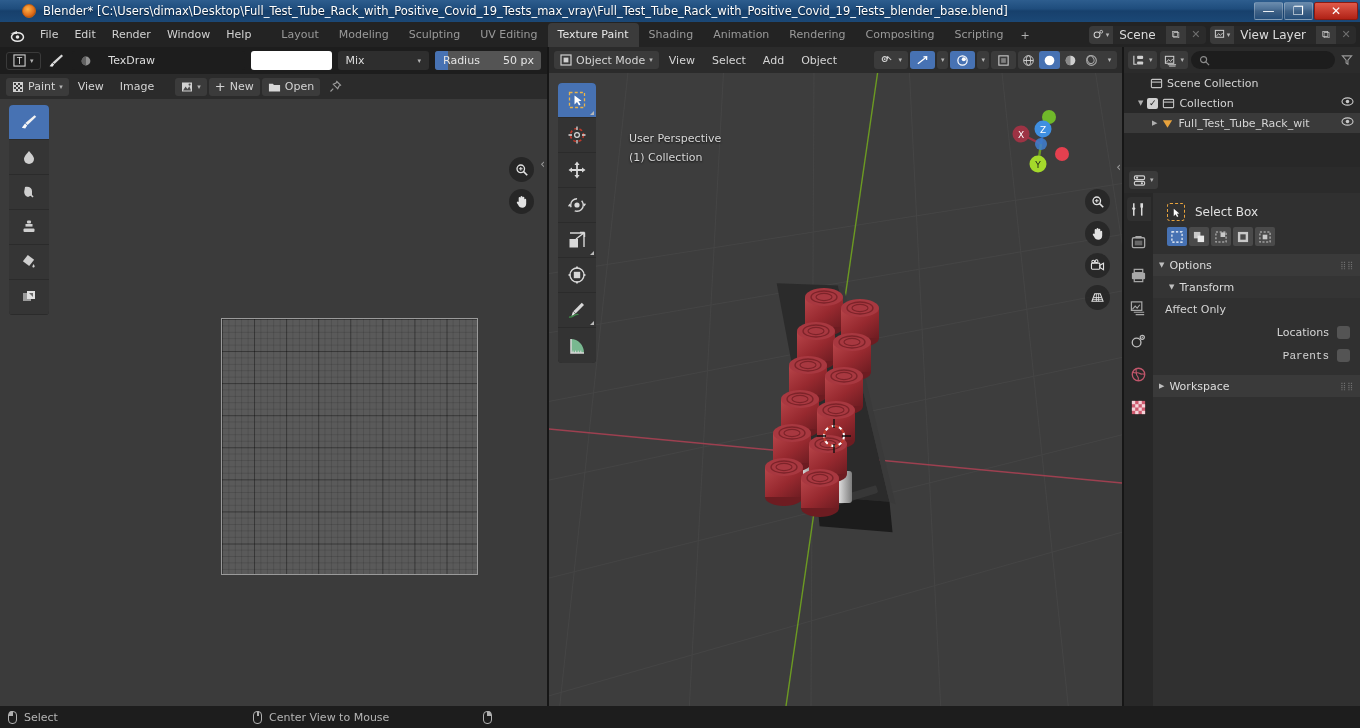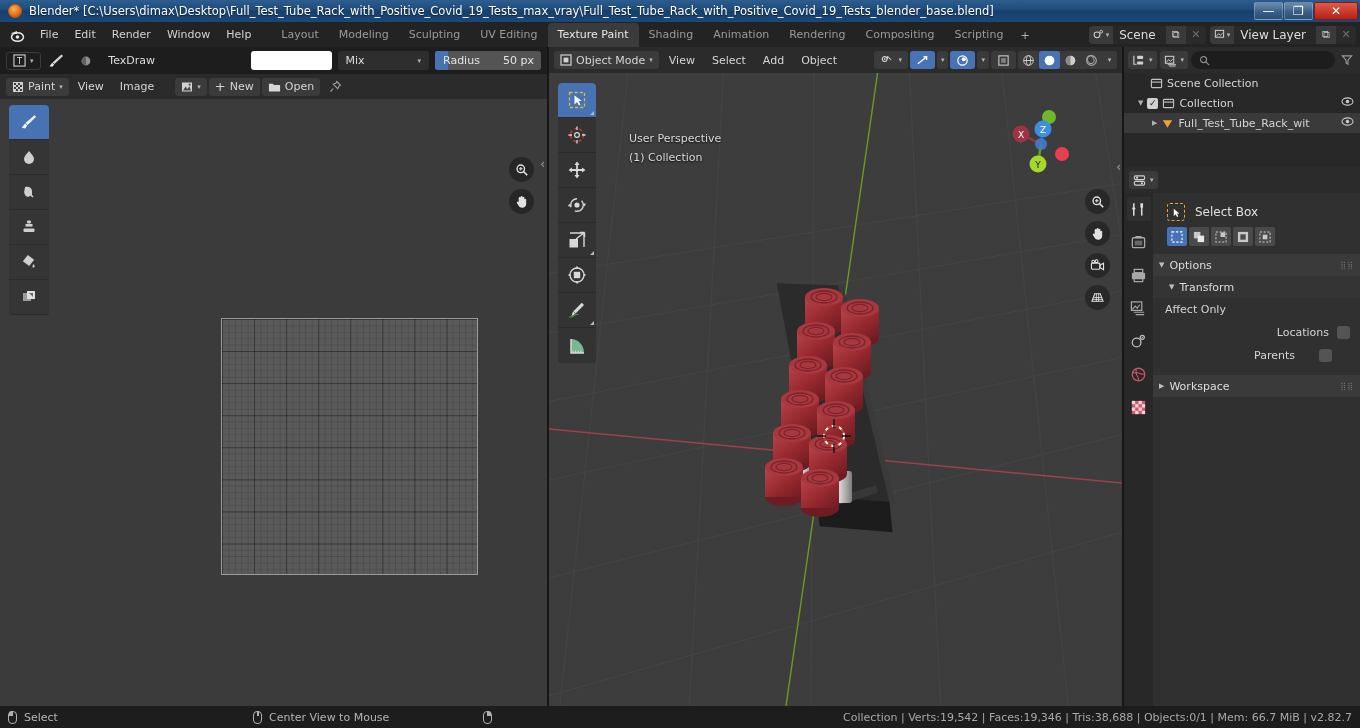--- a/index.html
+++ b/index.html
@@ -3,21 +3,21 @@
 <meta charset="utf-8">
 <style>
   * { box-sizing: border-box; margin:0; padding:0; }
   html,body { width:1360px; height:728px; overflow:hidden; background:#1d1d1d;
     font-family:"DejaVu Sans", sans-serif; font-size:11px; color:#e5e5e5; }
 
   
   #titlebar { position:absolute; left:0; top:0; width:1360px; height:22px;
     background:linear-gradient(to bottom,#2d5d8e 0%,#1f4d7d 40%,#17406c 50%,#1b4876 100%);
     border-bottom:1px solid #0d2b४7; display:flex; align-items:center; }
-  #titlebar .tb-left { display:flex; align-items:flex-end; padding-left:8px; flex:1; min-width:0; }
+  #titlebar .tb-left { display:flex; align-items:flex-end; padding-left:22px; flex:1; min-width:0; }
   #titlebar .tb-icon { width:14px; height:14px; border-radius:50%;
     background:radial-gradient(circle at 40% 35%, #ffb347, #e06c1a 60%, #8a3a00);
     margin-right:7px; flex:0 0 auto; border:1px solid #c06010; }
   #titlebar .tb-text { color:#ffffff; font-size:11.5px; white-space:nowrap;
     text-shadow:0 1px 1px rgba(0,0,0,.55); overflow:hidden; }
   #titlebar .tb-btns { display:flex; align-items:center; height:22px; padding-right:2px; }
   .winbtn { width:29px; height:18px; margin-left:1px; display:flex; align-items:center;
     justify-content:center; font-size:12px; color:#fff; border:1px solid rgba(255,255,255,.25);
     border-radius:2px; background:linear-gradient(to bottom,rgba(255,255,255,.30),rgba(255,255,255,.05)); }
   .winbtn.close { background:linear-gradient(to bottom,#e05a4a,#b02216);
@@ -913,21 +913,21 @@
     </div>
 
     <div class="prow" style="padding-left:12px;margin-top:0;">
       <span>Affect Only</span>
     </div>
 
     <div class="prow" style="justify-content:flex-end;gap:8px;padding-right:10px;">
       <span>Locations</span>
       <span class="cbox"></span>
     </div>
-    <div class="prow" style="justify-content:flex-end;gap:24px;padding-right:28px;">
+    <div class="prow" style="justify-content:flex-end;gap:8px;padding-right:10px;font-family:Liberation Mono, monospace;">
       <span>Parents</span>
       <span class="cbox"></span>
     </div>
 
     <div class="panelhdr" style="margin-top:8px;">
       <span style="font-size:7px;color:#bfbfbf;">▶</span>
       <span>Workspace</span>
       <span class="grip">⣿⣿</span>
     </div>
   </div>
@@ -939,14 +939,13 @@
     <span>Select</span>
   </div>
   <div class="sb-item" style="width:230px;">
     <span class="mouseicon mid"></span>
     <span>Center View to Mouse</span>
   </div>
   <div class="sb-item">
     <span class="mouseicon right"></span>
     <span></span>
   </div>
-  <div class="sb-stats">Collection | Verts:19,542 | Faces:19,346 | Tris:38,688 | Objects:0/1 | Mem: 66.7 MiB | v2.82.7</div>
 </div>
 
 </body></html>

